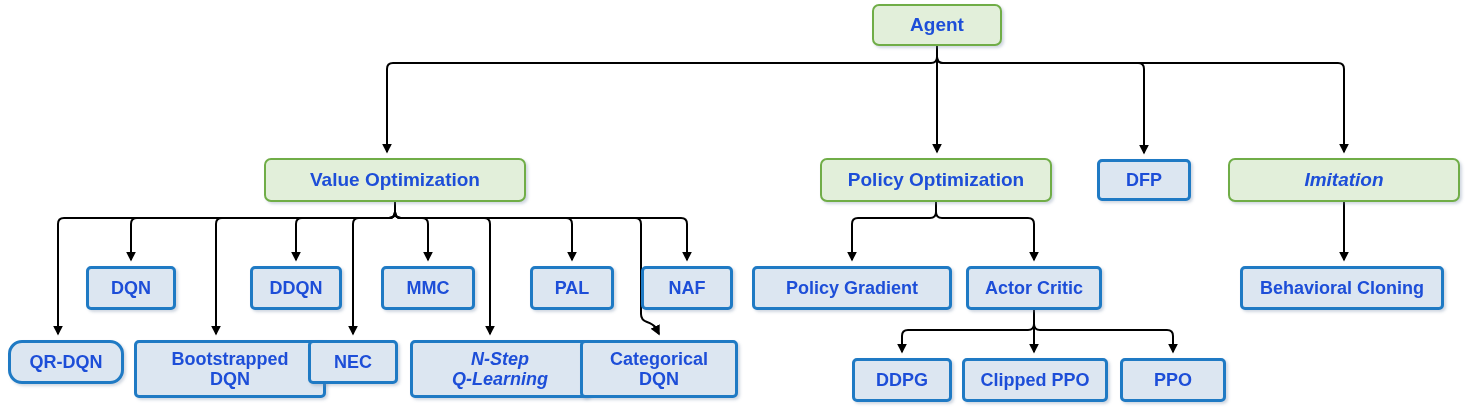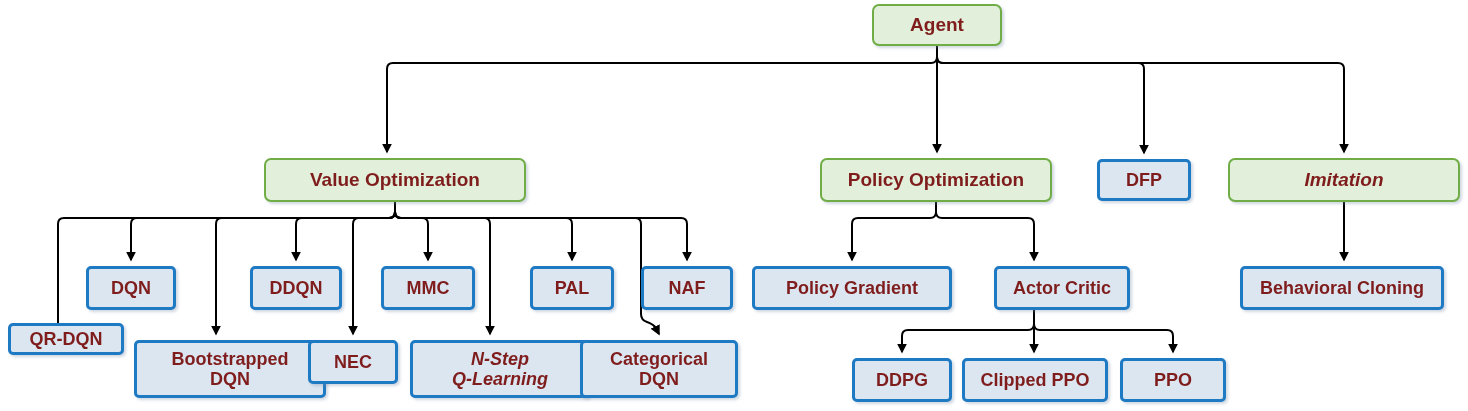--- a/index.html
+++ b/index.html
@@ -26,21 +26,21 @@
     pointer-events: none;
   }
   .node {
     position: absolute;
     box-sizing: border-box;
     display: flex;
     align-items: center;
     justify-content: center;
     text-align: center;
     font-weight: bold;
-    color: #7f1d1d;
+    color: #1d4ed8;
     line-height: 1.12;
     z-index: 2;
     box-shadow: 2px 2px 3px rgba(120,140,170,0.35);
   }
   .node.green {
     background: #e2efda;
     border: 2px solid #70ad47;
     border-radius: 7px;
     font-size: 19px;
   }
@@ -123,27 +123,27 @@
       </div>
       <div class="node blue" style="left: 530px; top: 266px; width: 84px; height: 44px;">
         <span class="lbl">PAL</span>
       </div>
       <div class="node blue" style="left: 641px; top: 266px; width: 92px; height: 44px;">
         <span class="lbl">NAF</span>
       </div>
       <div class="node blue" style="left: 752px; top: 266px; width: 200px; height: 44px;">
         <span class="lbl">Policy Gradient</span>
       </div>
-      <div class="node blue" style="left: 966px; top: 266px; width: 136px; height: 44px; margin-left: 28px;">
+      <div class="node blue" style="left: 966px; top: 266px; width: 136px; height: 44px;">
         <span class="lbl">Actor Critic</span>
       </div>
       <div class="node blue" style="left: 1240px; top: 266px; width: 204px; height: 44px;">
         <span class="lbl">Behavioral Cloning</span>
       </div>
-      <div class="node blue" style="left: 8px; top: 323px; width: 116px; height: 32px;">
+      <div class="node blue" style="left: 8px; top: 340px; width: 116px; height: 44px; border-radius: 14px;">
         <span class="lbl">QR-DQN</span>
       </div>
       <div class="node blue" style="left: 134px; top: 340px; width: 192px; height: 58px;">
         <span class="lbl">Bootstrapped
 DQN</span>
       </div>
       <div class="node blue" style="left: 308px; top: 340px; width: 90px; height: 44px;">
         <span class="lbl">NEC</span>
       </div>
       <div class="node blue" style="left: 410px; top: 340px; width: 180px; height: 58px; font-style: italic;">

